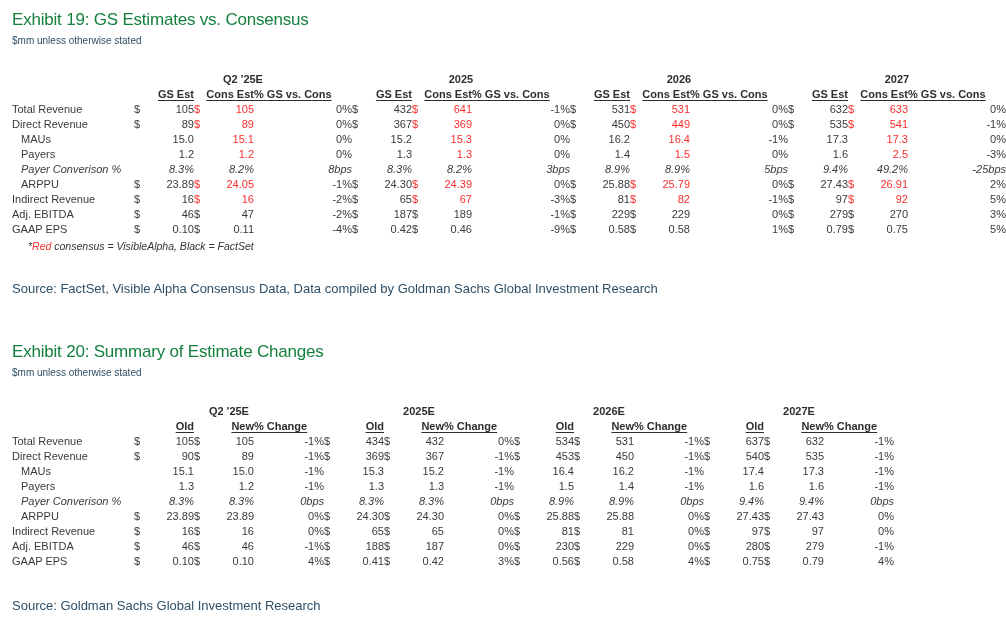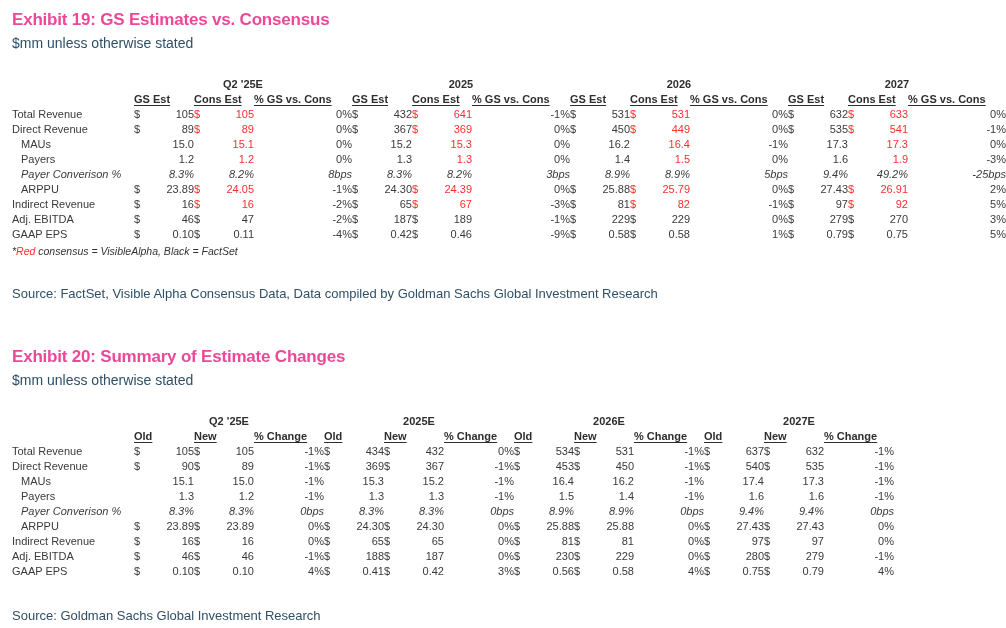--- a/index.html
+++ b/index.html
@@ -6,48 +6,48 @@
   body {
     width: 1006px; height: 628px;
     background: #ffffff;
     font-family: "Liberation Sans", "DejaVu Sans", sans-serif;
     color: #2b2b2b;
     overflow: hidden;
   }
   .page { padding: 10px 0 0 12px; }
 
   .exhibit-title {
-    font-size: 17px; font-weight: 700; color: #ec4899;
+    font-size: 17px; font-weight: 400; color: #15803d;
     margin: 0 0 5px 0; letter-spacing: -0.2px;
   }
   .exhibit-subtitle {
-    font-size: 14px; color: #2f4f66; margin: 0;
+    font-size: 10px; color: #2f4f66; margin: 0;
   }
 
   .table-mount { margin-top: 26px; }
   table.tbl {
     border-collapse: collapse; table-layout: fixed;
     font-size: 11px; color: #3a3a3a; line-height: 15px;
   }
   table.tbl td { padding: 0; white-space: nowrap; vertical-align: bottom; }
   td.period { font-weight: 700; text-align: center; color: #2e2e2e; }
-  td.hdr-ab  { font-weight: 700; text-align: left; color: #2e2e2e; }
+  td.hdr-ab  { font-weight: 700; text-align: right; color: #2e2e2e; }
   td.hdr-pct { font-weight: 700; text-align: left;  color: #2e2e2e; }
   .u { text-decoration: underline; text-underline-offset: 2px; }
   td.lab { text-align: left; }
   td.lab.ind { padding-left: 9px; }
   td.dol { text-align: left; padding-left: 3px; }
   td.val { text-align: right; }
   td.pct { text-align: right; }
   tr.italic td { font-style: italic; }
   .red { color: #fb2e2e; }
 
   .footnote {
     font-size: 10.5px; font-style: italic; color: #333333;
-    margin: 3px 0 0 0;
+    margin: 3px 0 0 16px;
   }
   .footnote .red-word { color: #fb2e2e; }
   .source {
     font-size: 13px; color: #2f4f66; margin-top: 29px;
   }
   .exhibit + .exhibit { margin-top: 46px; }
 </style>
 </head>
 <body>
 
@@ -186,21 +186,21 @@
               <td class="val red">1.3</td>
               <td class="pct">0%</td>
               <td class="dol"></td>
               <td class="val">1.4</td>
               <td class="dol red"></td>
               <td class="val red">1.5</td>
               <td class="pct">0%</td>
               <td class="dol"></td>
               <td class="val">1.6</td>
               <td class="dol red"></td>
-              <td class="val red">1.9</td>
+              <td class="val red">2.5</td>
               <td class="pct">-3%</td>
             </tr>
             <tr class="italic">
               <td class="lab ind">Payer Converison %</td>
               <td class="dol"></td>
               <td class="val">8.3%</td>
               <td class="dol"></td>
               <td class="val">8.2%</td>
               <td class="pct">8bps</td>
               <td class="dol"></td>

